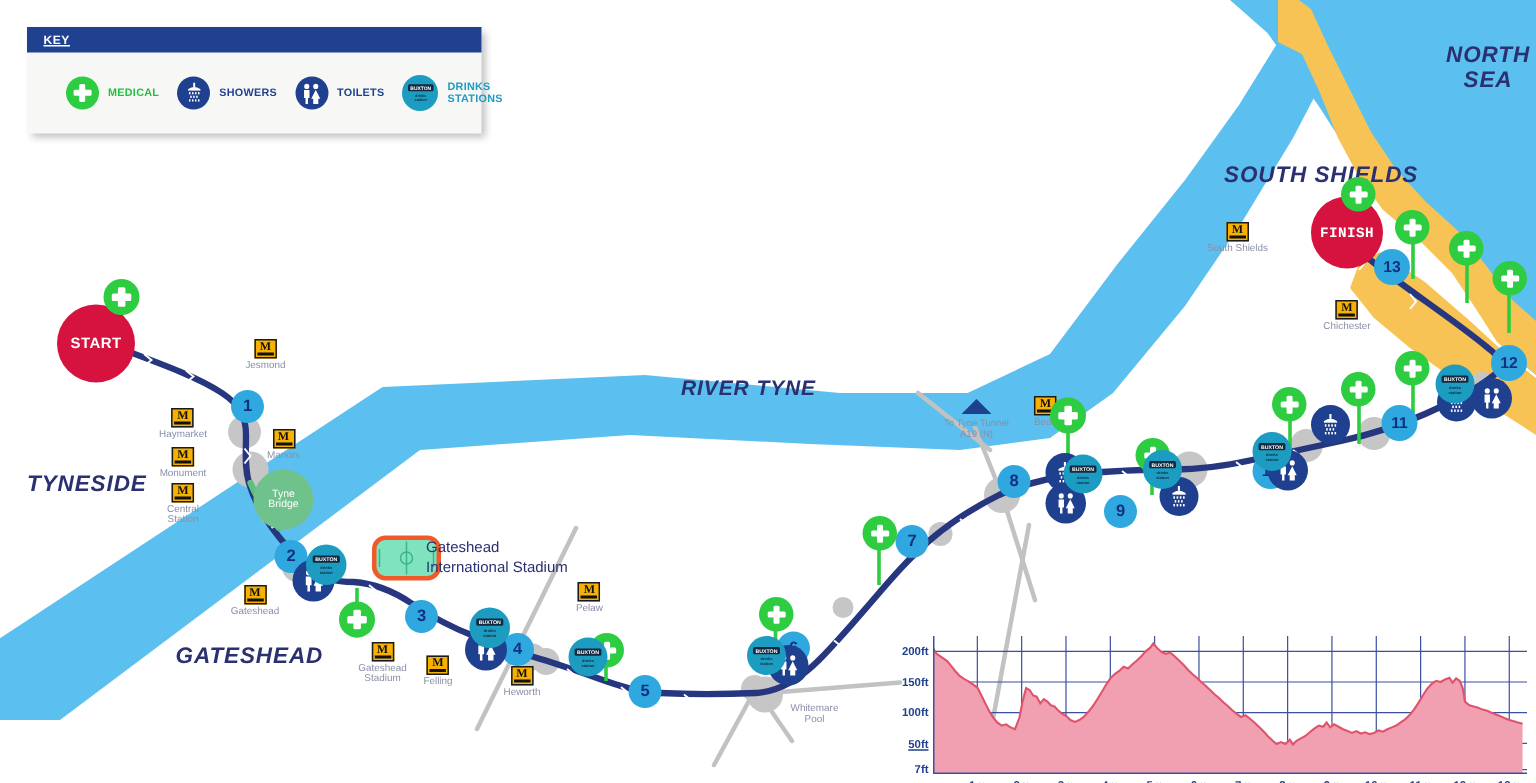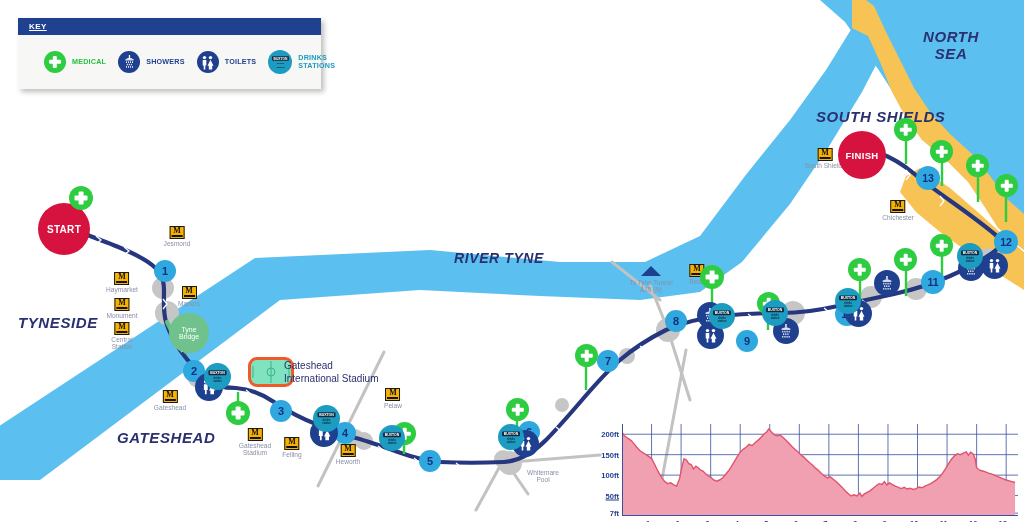--- a/index.html
+++ b/index.html
@@ -35,21 +35,21 @@
   .ic-toilet{background:#1f3f8f;}
   .ic-drink{background:#1c9cc0;}
 
   
   .lbl{position:absolute;color:#2a2f6b;white-space:nowrap;font-family:"Liberation Sans",sans-serif;}
   .region{font-weight:bold;font-style:italic;color:#2a3070;letter-spacing:.6px;}
   .region.newcastle{font-size:15px;left:18px;top:314px;}
   .region.gateshead{font-size:15px;left:117px;top:429px;}
   .region.southtyneside{font-size:15px;left:823px;top:353px;}
   .region.southshields{font-size:15px;left:816px;top:108px;}
-  .region.northsea{font-size:15px;left:923px;top:28px;text-align:center;line-height:1.15;}
+  .region.northsea{font-size:15px;left:964px;top:28px;text-align:center;line-height:1.15;}
   .region.rivertyne{font-size:14px;left:454px;top:231px;margin-top:19px;}
 
   .station{position:absolute;text-align:center;transform:translateX(-50%);}
   .metro-m{width:13px;height:11px;background:#f7b100;border:1px solid #1a1a1a;
     margin:0 auto;display:block;position:relative;}
   .metro-m::after{content:"M";position:absolute;left:0;right:0;top:-1px;font-size:8px;
     font-weight:bold;color:#111;text-align:center;line-height:10px;
     font-family:"Liberation Serif",serif;}
   .metro-m .bar{position:absolute;left:1px;right:1px;bottom:1px;height:2px;background:#111;}
   .station-name{font-size:6.6px;color:#8a8fa8;margin-top:1px;line-height:1.12;
@@ -392,21 +392,21 @@
     <path d="M10 0 L20 10 L0 10 Z" fill="#1f3f8f"></path>
   </svg>
   <div class="tunnel-label" style="left:651px;top:279px;">
     <span>To Tyne Tunnel</span><br>
     <span>A19 (N)</span>
   </div>
 
   <div class="terminus" style="left:38px;top:203px;width:52px;height:52px;">
     <span>START</span>
   </div>
-  <div class="terminus" style="left:838px;top:131px;width:48px;height:48px;font-size:9.5px;">
+  <div class="terminus" style="left:874px;top:131px;width:48px;height:48px;font-size:9.5px;font-family:Liberation Mono, monospace;">
     <span>FINISH</span>
   </div>
   <div class="bridge" style="left:169px;top:313px;width:40px;height:40px;">
     <span>Tyne</span>
     <span>Bridge</span>
   </div>
 
   <div class="mile" style="left:154px;top:260px;width:22px;height:22px;font-size:11px;">
       <span>1</span>
     </div>

